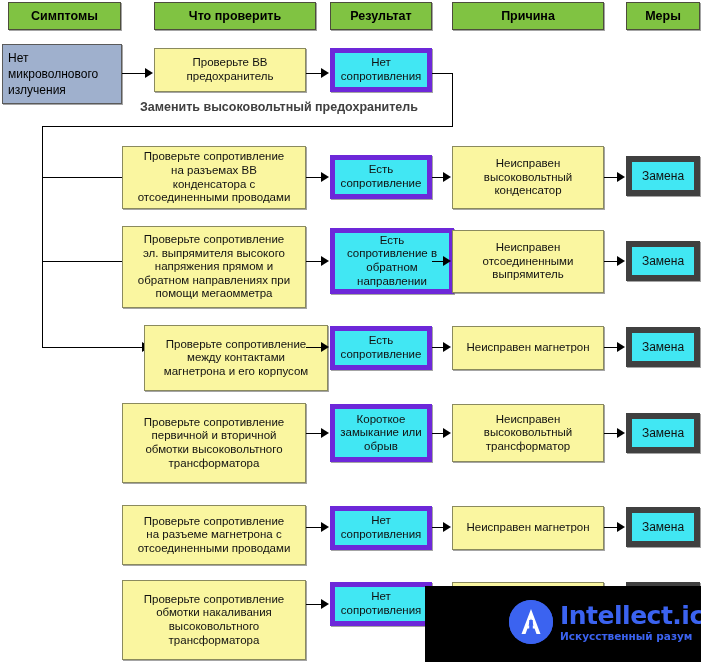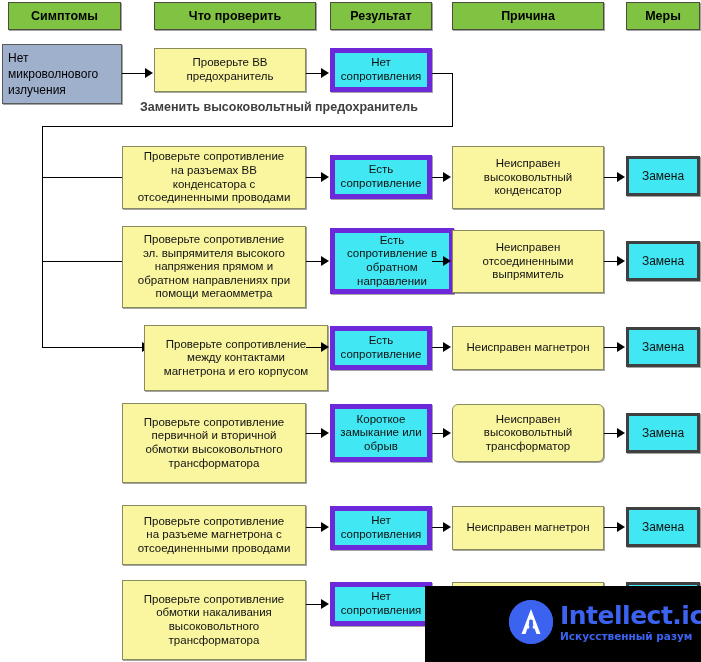--- a/index.html
+++ b/index.html
@@ -59,21 +59,21 @@
   }
   .cause {
     background: #faf6a0;
     border: 1px solid #8a8a5e;
     font-size: 11.5px;
     color: #111;
     padding: 2px 4px;
   }
   .action {
     background: #41e7f3;
-    border: 3px solid #404040;
+    border: 6px solid #404040;
     font-size: 12px;
     color: #111;
   }
   .note {
     position: absolute;
     font-weight: bold;
     font-size: 12.5px;
     color: #404040;
     white-space: nowrap;
   }
@@ -198,21 +198,21 @@
   <div class="ln hln" style="left:604px; top:347px; width:16px;"></div>
   <div class="arrow" style="left:617px; top:342px;"></div>
   <div class="box action" style="left:626px; top:327px; width:74px; height:40px;">Замена</div>
 
   <div class="box check" style="left:122px; top:403px; width:184px; height:80px;">Проверьте сопротивление первичной и вторичной обмотки высоковольтного трансформатора</div>
   <div class="ln hln" style="left:306px; top:433px; width:18px;"></div>
   <div class="arrow" style="left:321px; top:428px;"></div>
   <div class="box result" style="left:330px; top:404px; width:102px; height:58px;">Короткое замыкание или обрыв</div>
   <div class="ln hln" style="left:432px; top:433px; width:14px;"></div>
   <div class="arrow" style="left:443px; top:428px;"></div>
-  <div class="box cause" style="left:452px; top:404px; width:152px; height:58px;border-radius:6px;">Неисправен высоковольтный трансформатор</div>
+  <div class="box cause" style="left:452px; top:404px; width:152px; height:58px;">Неисправен высоковольтный трансформатор</div>
   <div class="ln hln" style="left:604px; top:433px; width:16px;"></div>
   <div class="arrow" style="left:617px; top:428px;"></div>
   <div class="box action" style="left:626px; top:413px; width:74px; height:40px;">Замена</div>
 
   <div class="box check" style="left:122px; top:505px; width:184px; height:60px;">Проверьте сопротивление на разъеме магнетрона с отсоединенными проводами</div>
   <div class="ln hln" style="left:306px; top:527px; width:18px;"></div>
   <div class="arrow" style="left:321px; top:522px;"></div>
   <div class="box result" style="left:330px; top:506px; width:102px; height:44px;">Нет сопротивления</div>
   <div class="ln hln" style="left:432px; top:527px; width:14px;"></div>
   <div class="arrow" style="left:443px; top:522px;"></div>

